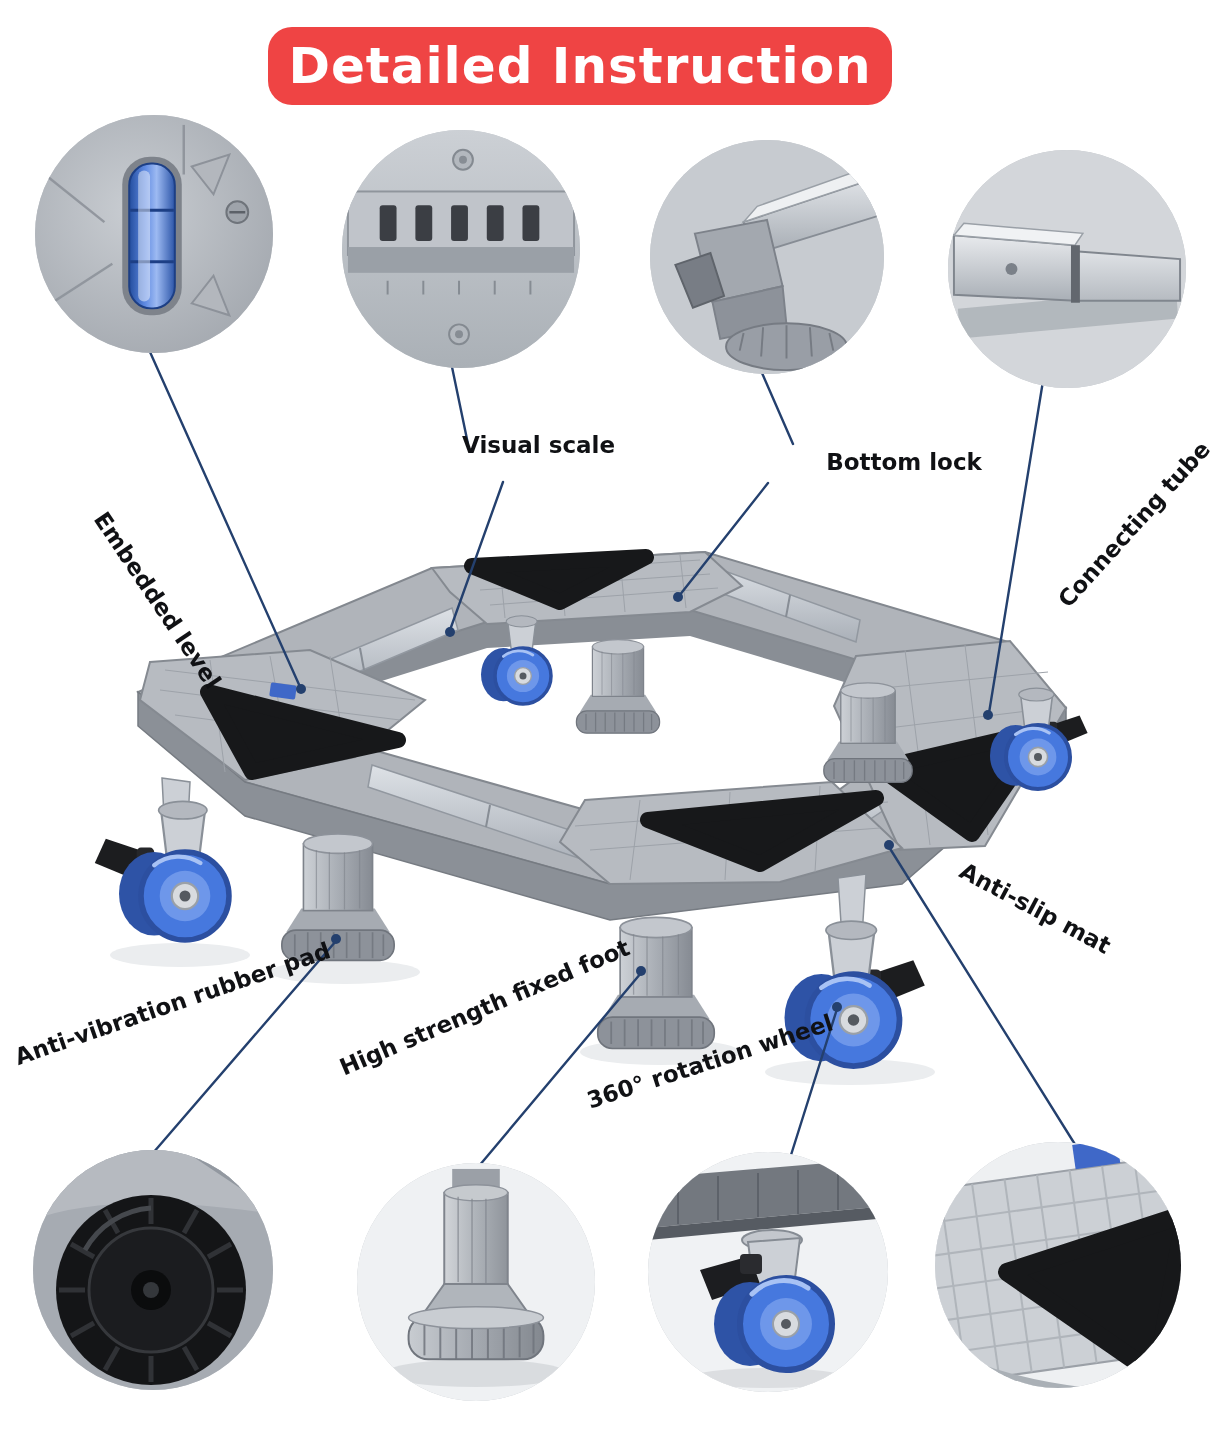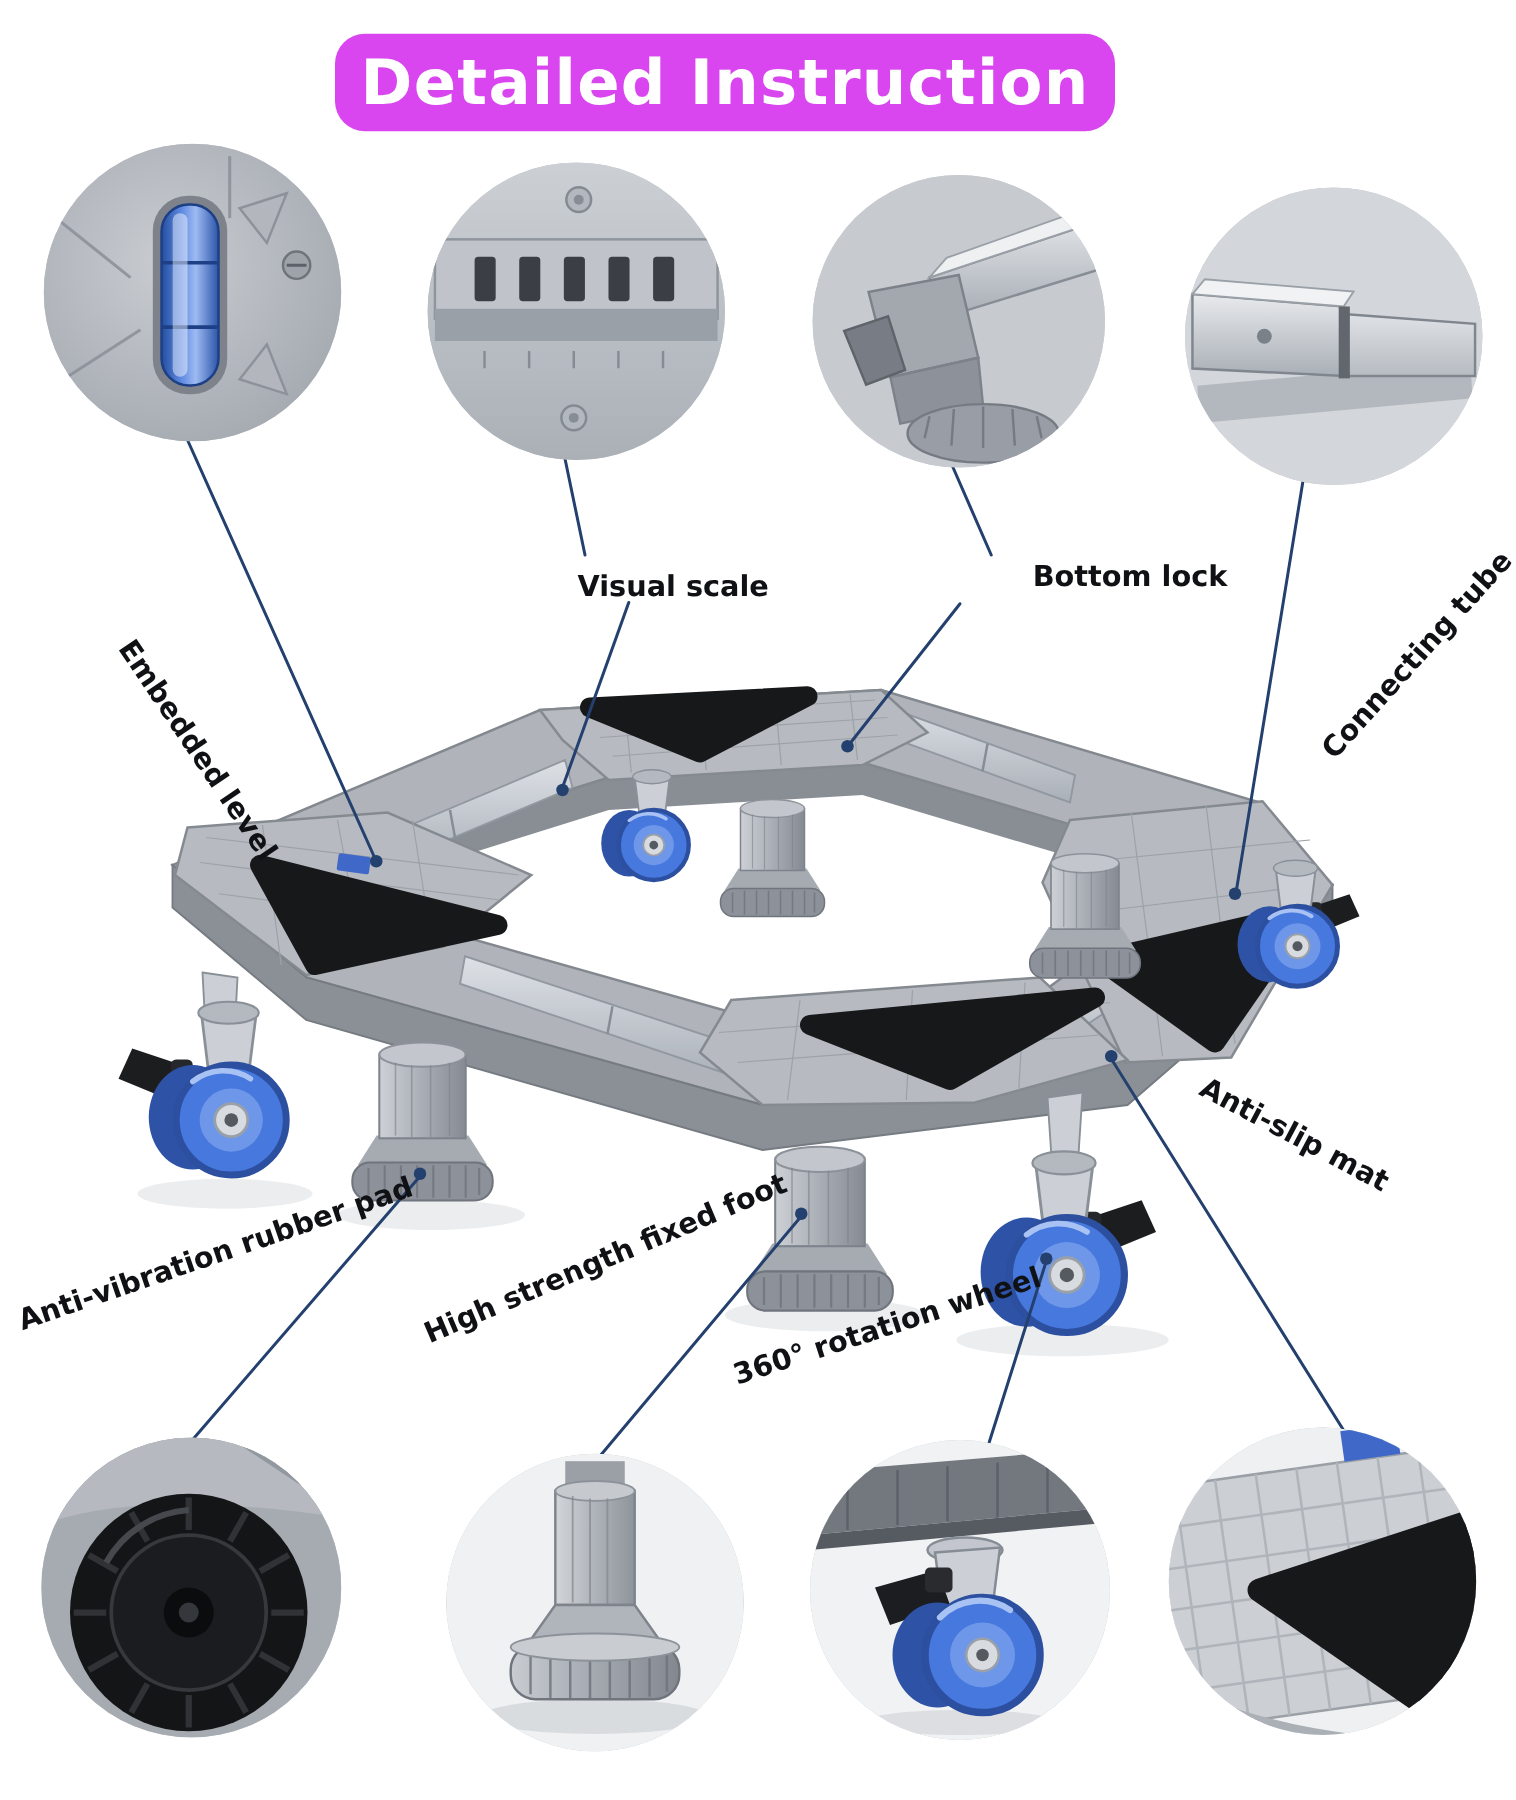--- a/index.html
+++ b/index.html
@@ -4,21 +4,21 @@
 <style>
   * { margin:0; padding:0; box-sizing:border-box; }
   html,body { background:#ffffff; }
   #stage {
     position:relative; width:1213px; height:1440px; background:#ffffff;
     overflow:hidden; font-family:"DejaVu Sans","Liberation Sans",sans-serif;
   }
   #scene { position:absolute; left:0; top:0; }
   .banner {
     position:absolute; left:268px; top:27px; width:624px; height:78px;
-    background:#d946ef; border-radius:24px;
+    background:#ef4444; border-radius:24px;
     display:flex; align-items:center; justify-content:center;
   }
   .banner span { color:#ffffff; font-size:50px; font-weight:700; letter-spacing:1px; }
   .detail-circle { position:absolute; border-radius:50%; overflow:hidden; background:#c2c6cb; }
   .detail-circle svg { display:block; width:100%; height:100%; }
   .callout-label {
     position:absolute; font-weight:700; color:#101114; font-size:23px;
     white-space:nowrap; text-align:center; line-height:1.1;
   }
 </style>
@@ -427,21 +427,21 @@
         </g>
         <rect x="150" y="6" width="44" height="24" fill="#3f68c8"></rect>
         <polygon points="70,120 250,88 200,240" fill="#17181a" stroke="#17181a" stroke-width="18" stroke-linejoin="round"></polygon>
       </g>
       <path d="M0,196 Q60,230 150,240 L0,240 Z" fill="#aab0b6"></path>
     </svg>
   </div>
 
   <div class="callout-label" style="left:52px; top:588px; width:210px; transform:rotate(56deg);">Embedded level</div>
 
-  <div class="callout-label" style="left:462px; top:458px; width:150px;">Visual scale</div>
+  <div class="callout-label" style="left:462px; top:433px; width:150px;">Visual scale</div>
 
   <div class="callout-label" style="left:824px; top:450px; width:160px;">Bottom lock</div>
 
   <div class="callout-label" style="left:1012px; top:512px; width:245px; transform:rotate(-48deg);">Connecting tube</div>
 
   <div class="callout-label" style="left:8px; top:998px; width:292px; transform:rotate(-19deg);">Anti-vibration rubber pad</div>
 
   <div class="callout-label" style="left:330px; top:1002px; width:278px; transform:rotate(-23deg);">High strength fixed foot</div>
 
   <div class="callout-label" style="left:582px; top:1052px; width:240px; transform:rotate(-18deg);">360° rotation wheel</div>

